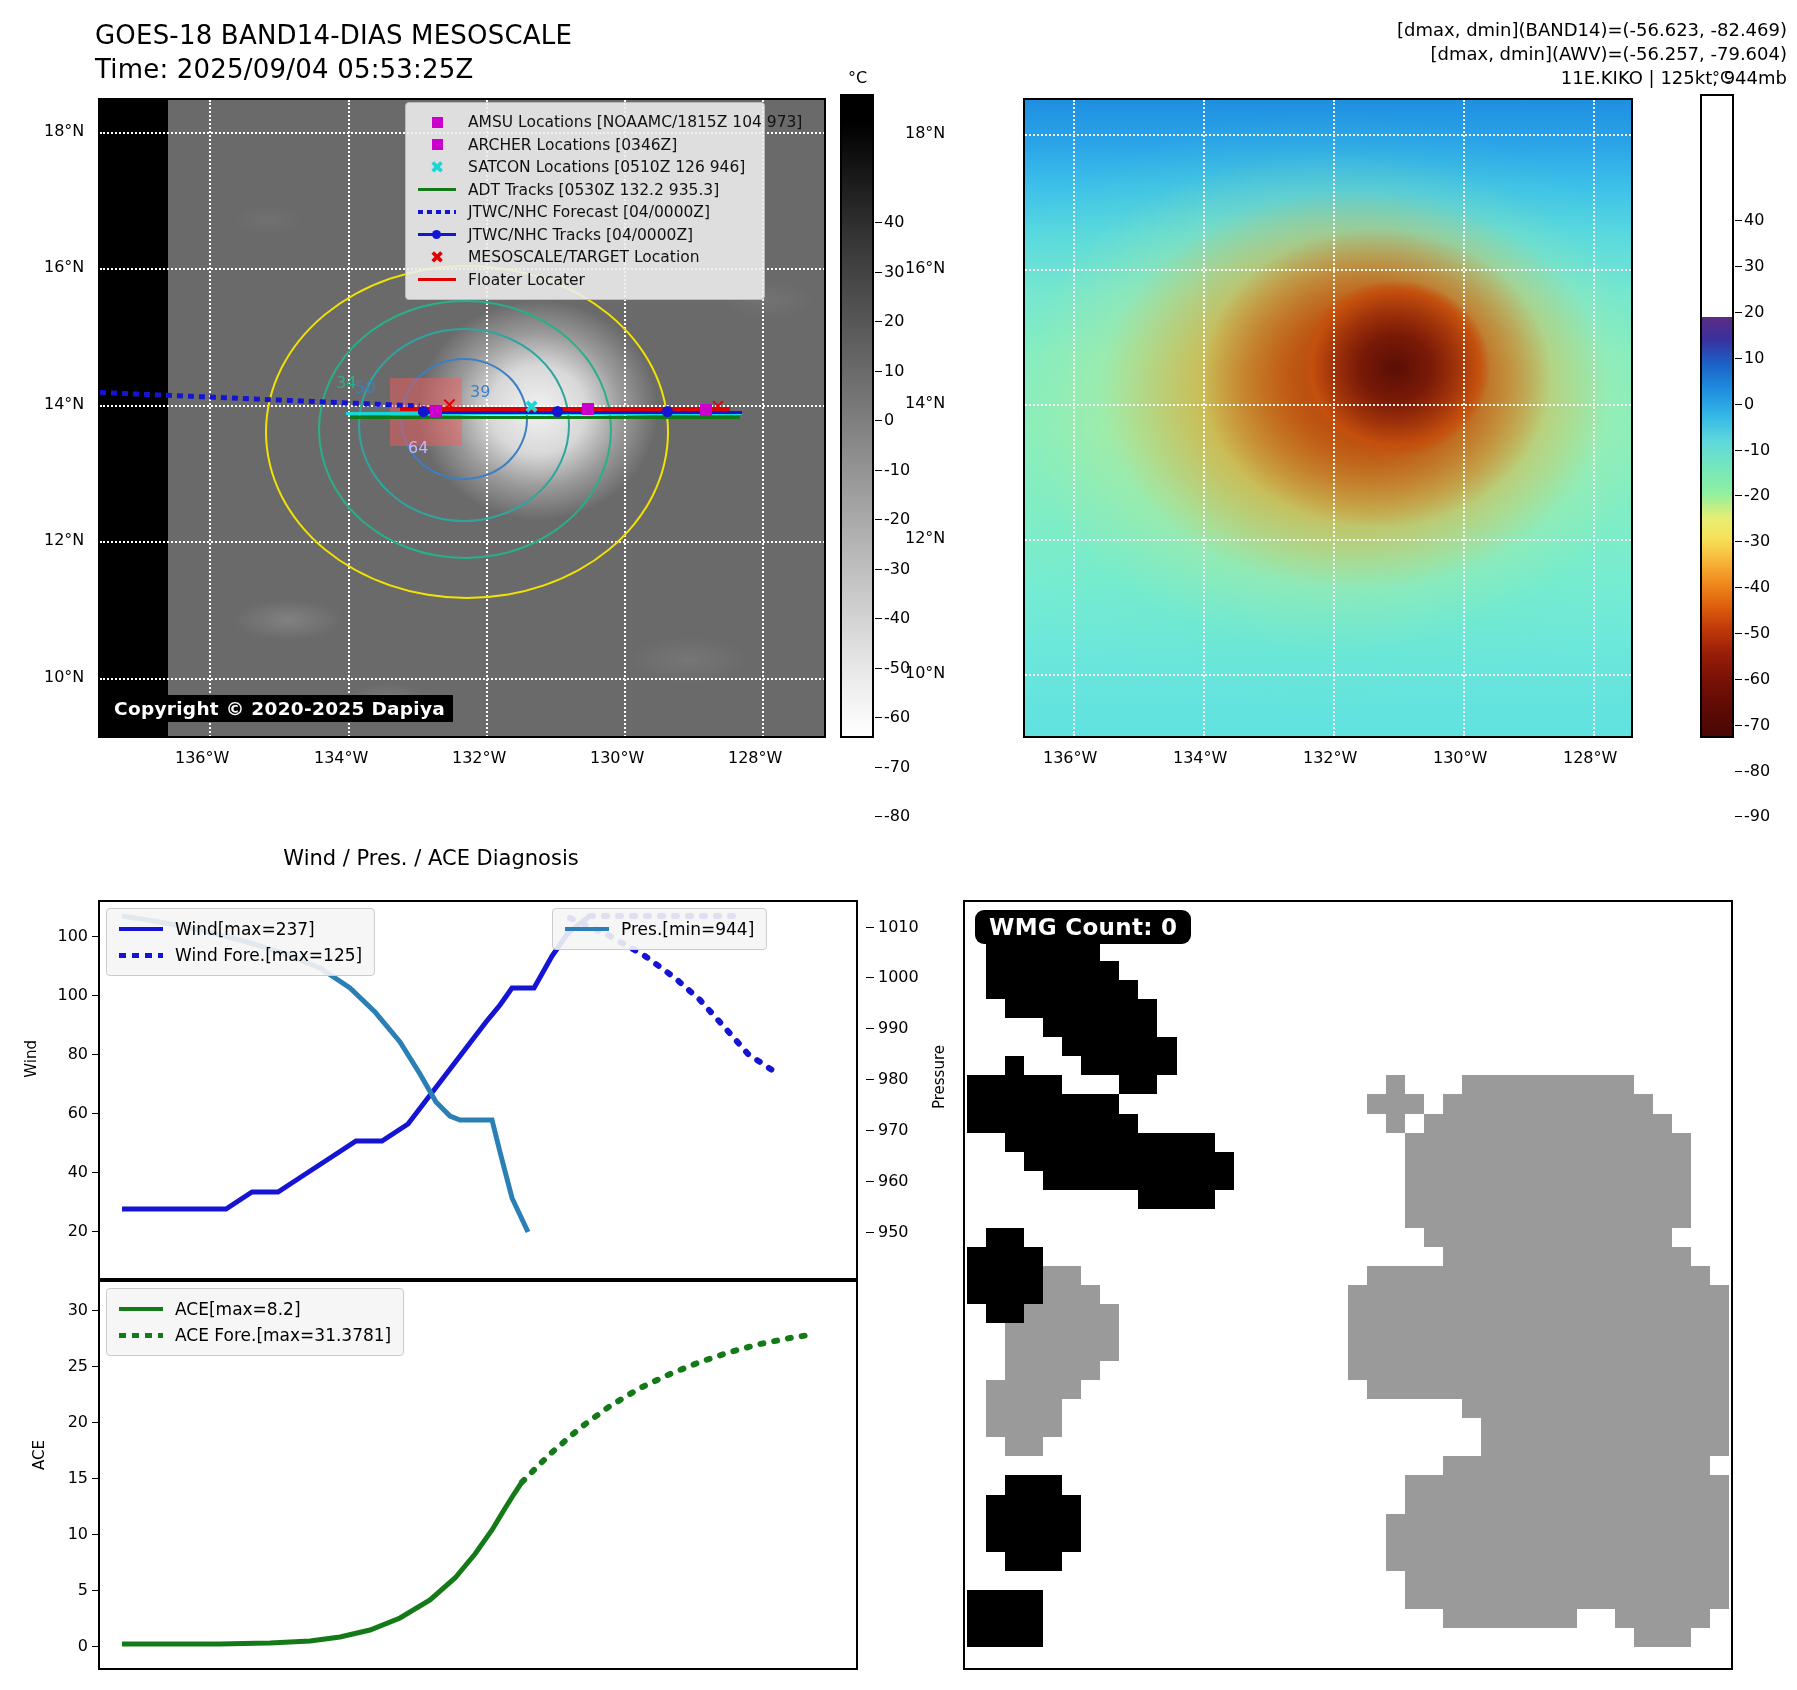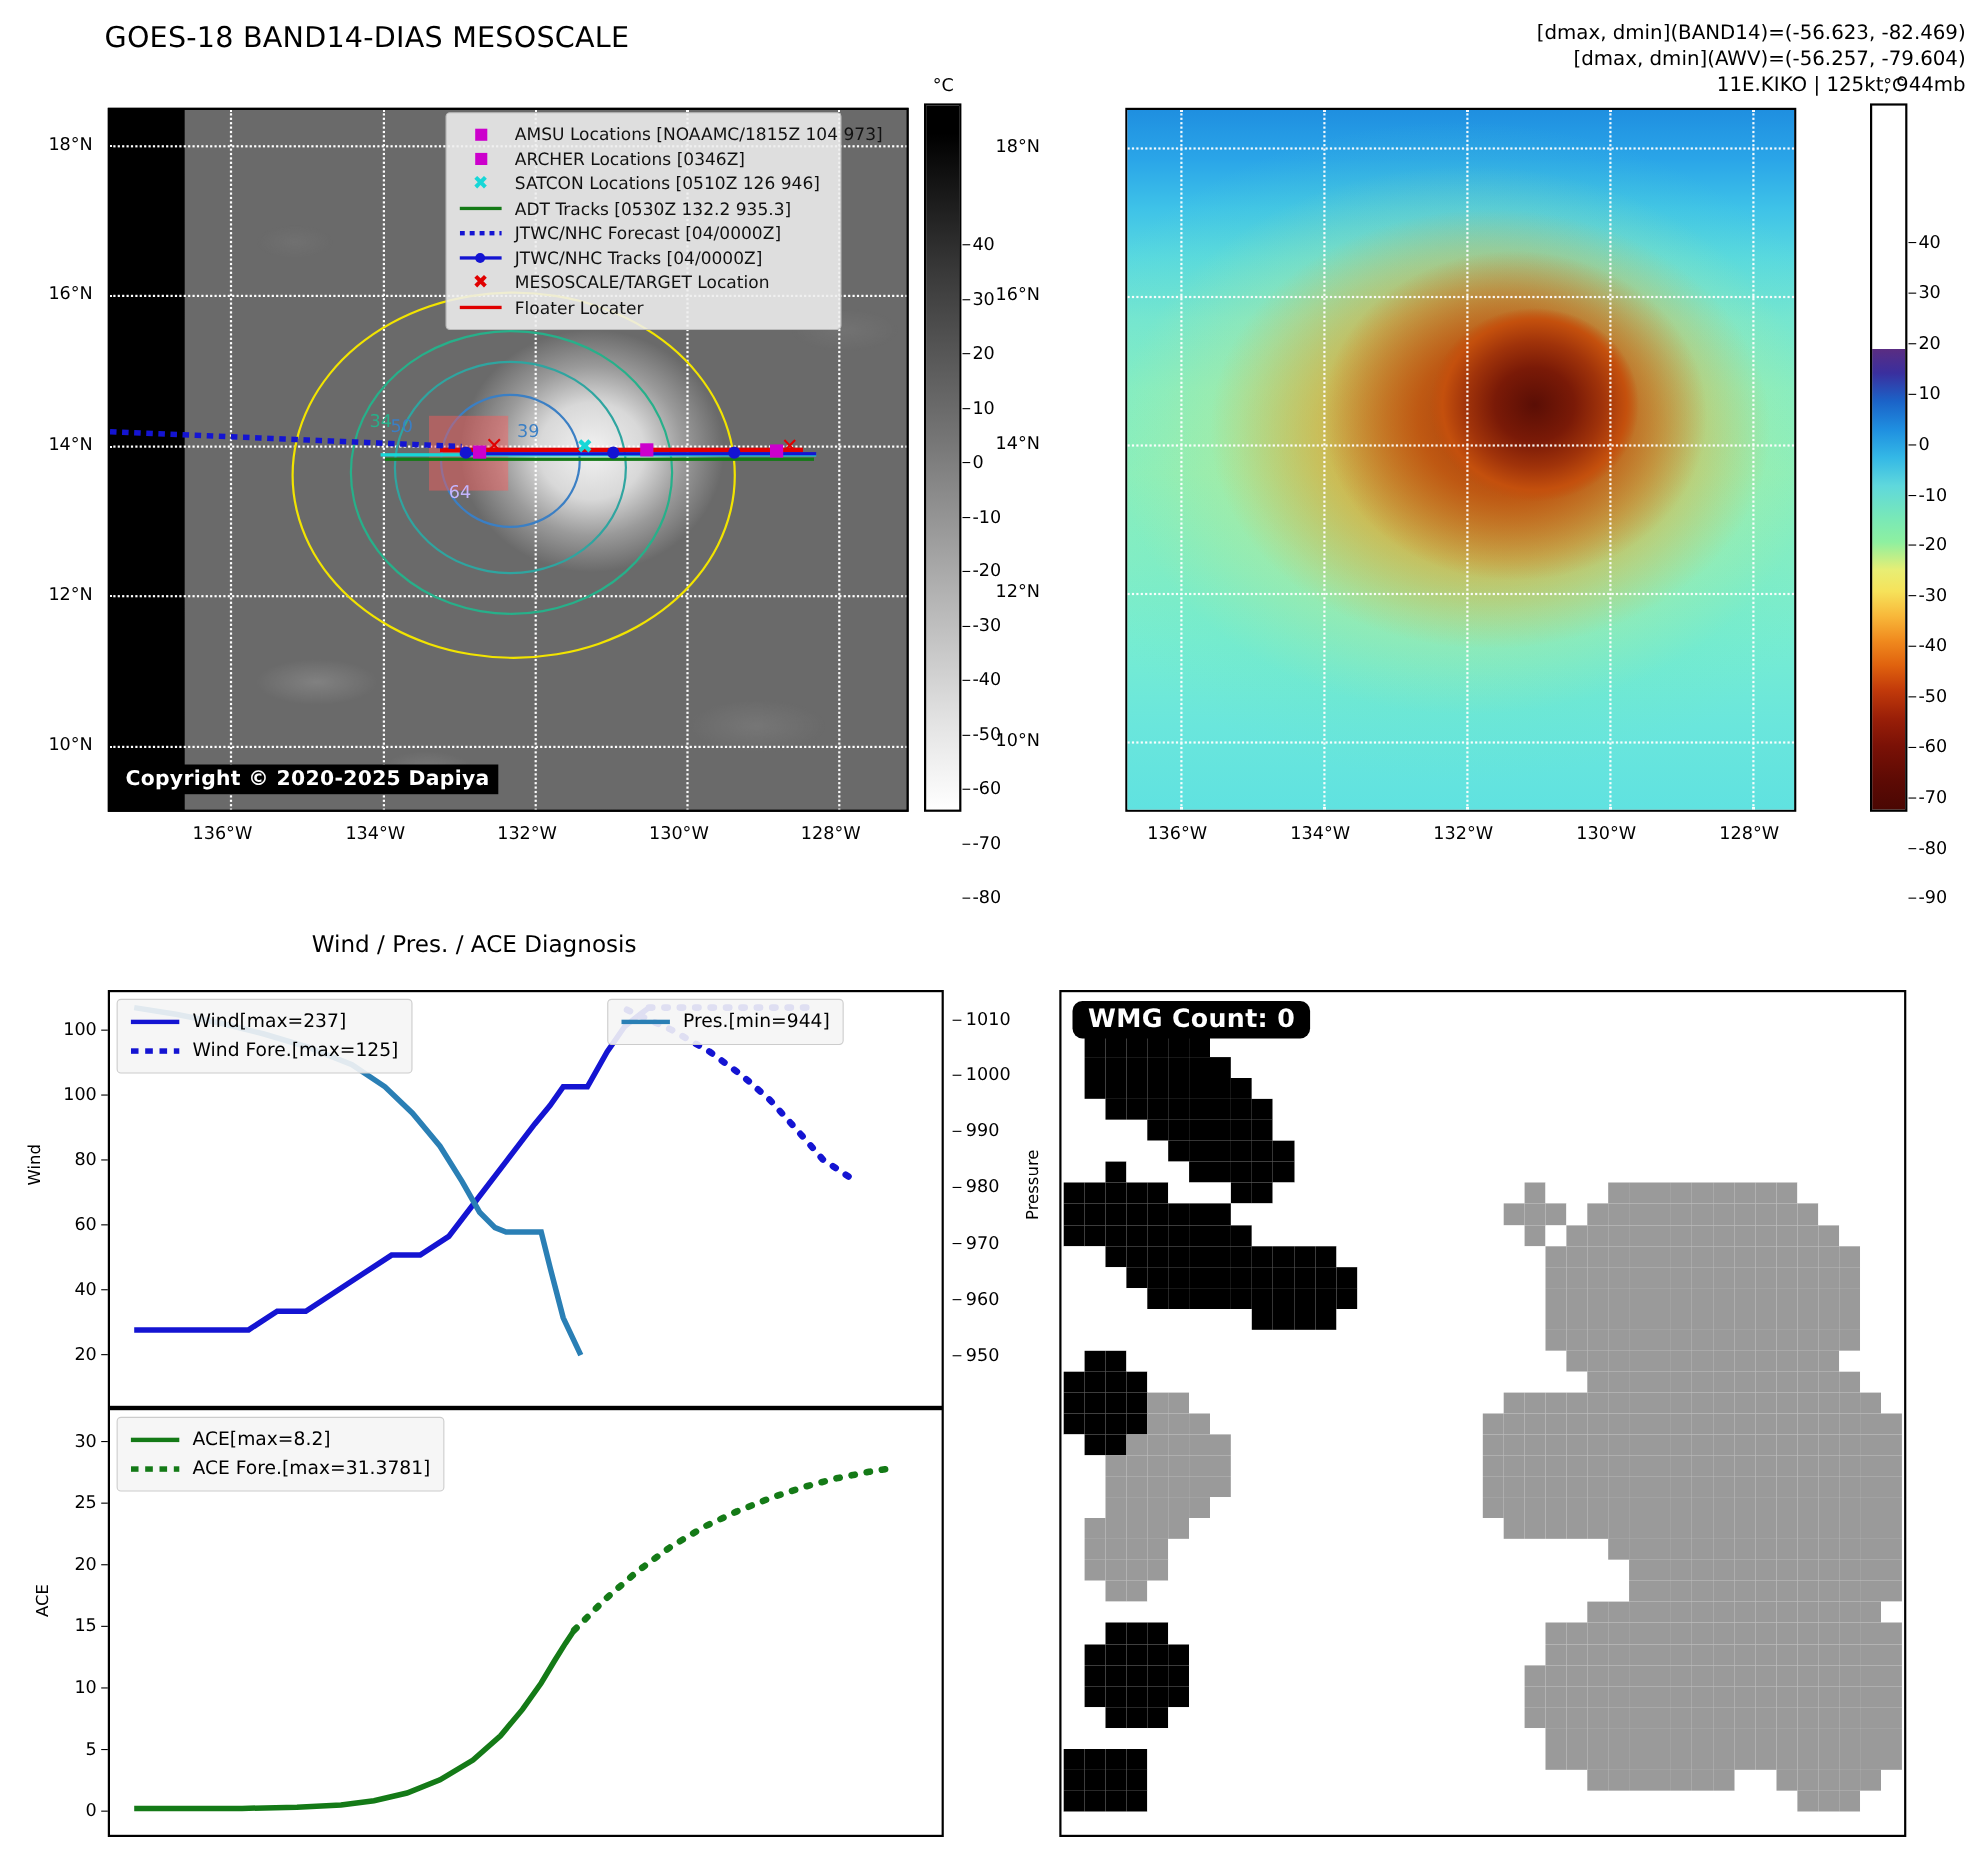--- a/index.html
+++ b/index.html
@@ -99,20 +99,21 @@
   #wmg-badge{position:absolute;left:10px;top:8px;background:#000;color:#fff;font-weight:bold;
     font-size:23px;padding:4px 14px;border-radius:9px;letter-spacing:.3px;z-index:5;}
 
   .maptick{position:absolute;font-size:16px;white-space:nowrap;}
 </style>
 </head>
 <body>
 
 <div class="abs" id="title-block">
   <div>GOES-18 BAND14-DIAS MESOSCALE</div>
+  <div>Time: 2025/09/04 05:53:25Z</div>
 </div>
 
 <div class="abs" id="header-right">
   <div>[dmax, dmin](BAND14)=(-56.623, -82.469)</div>
   <div>[dmax, dmin](AWV)=(-56.257, -79.604)</div>
   <div>11E.KIKO | 125kt, 944mb</div>
 </div>
 
 <div class="abs panel-frame" id="map-ir">
   <div id="map-ir-inner">

